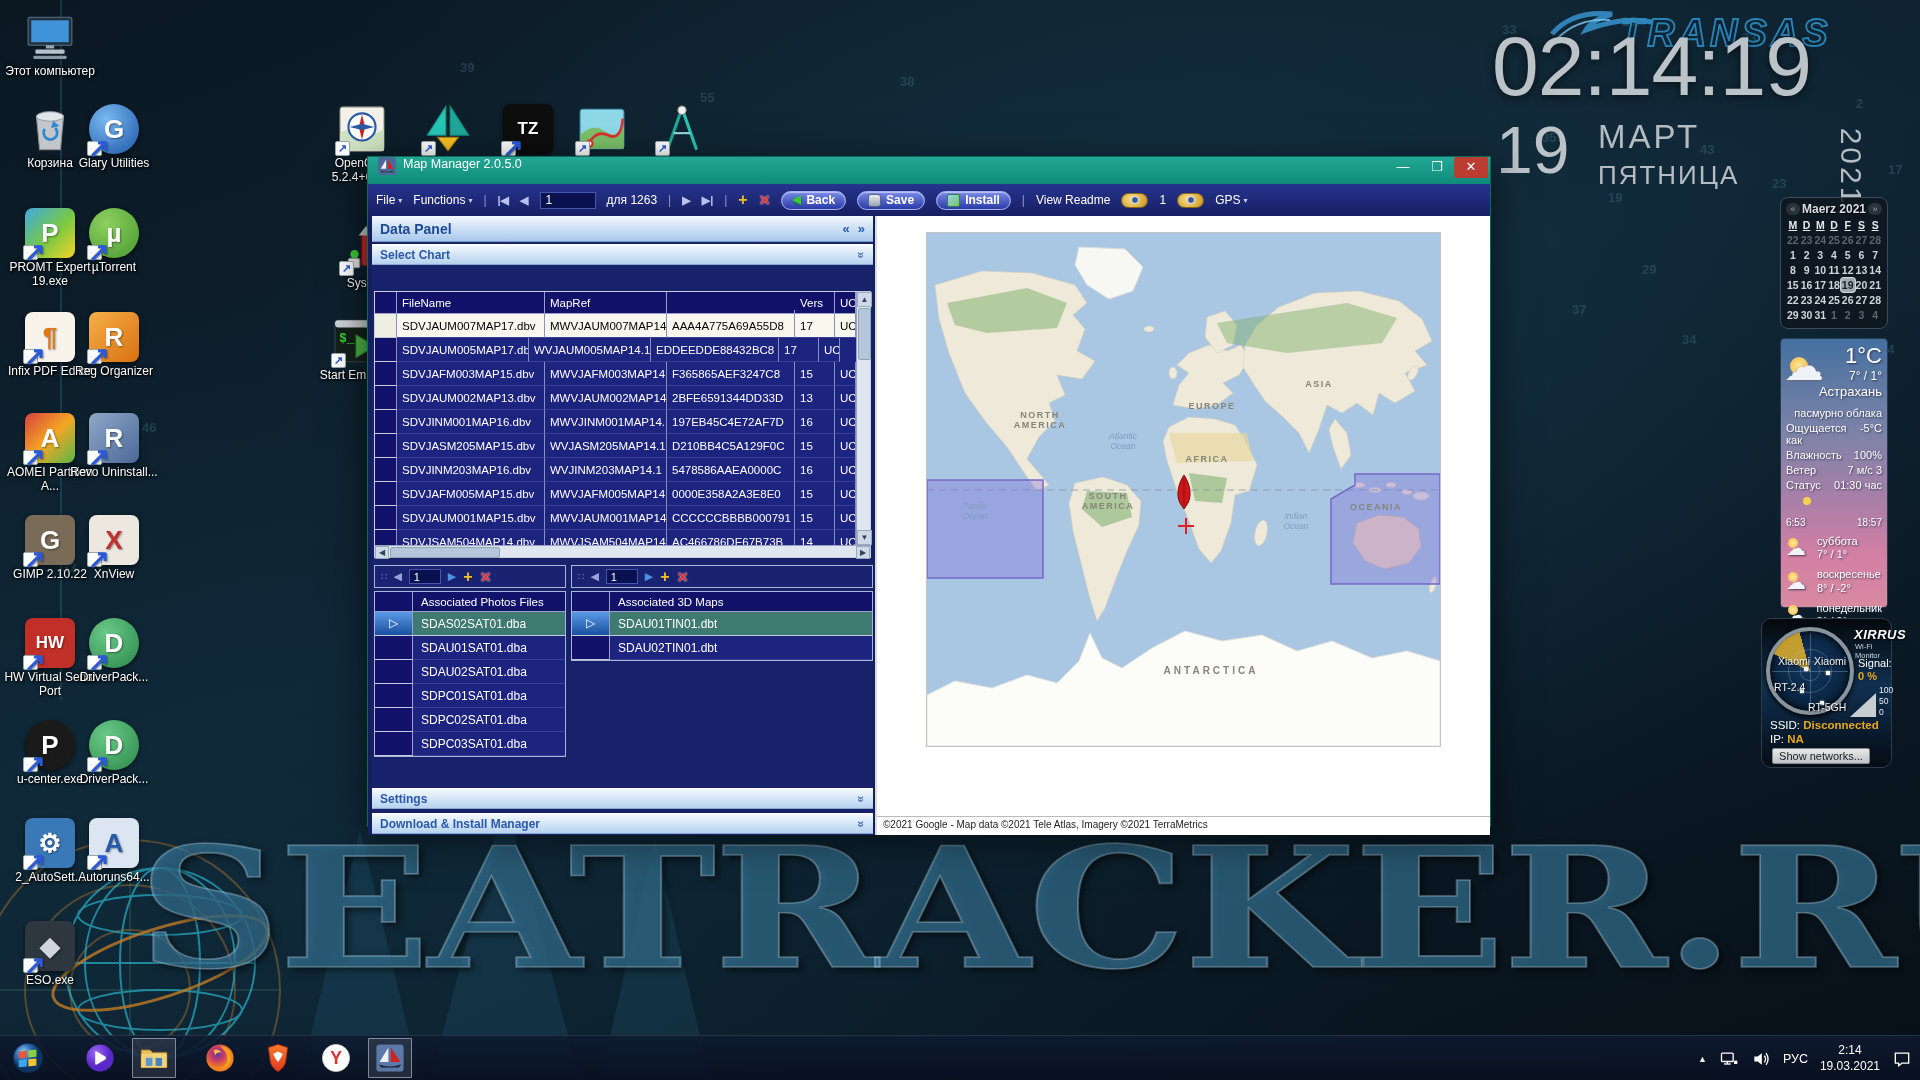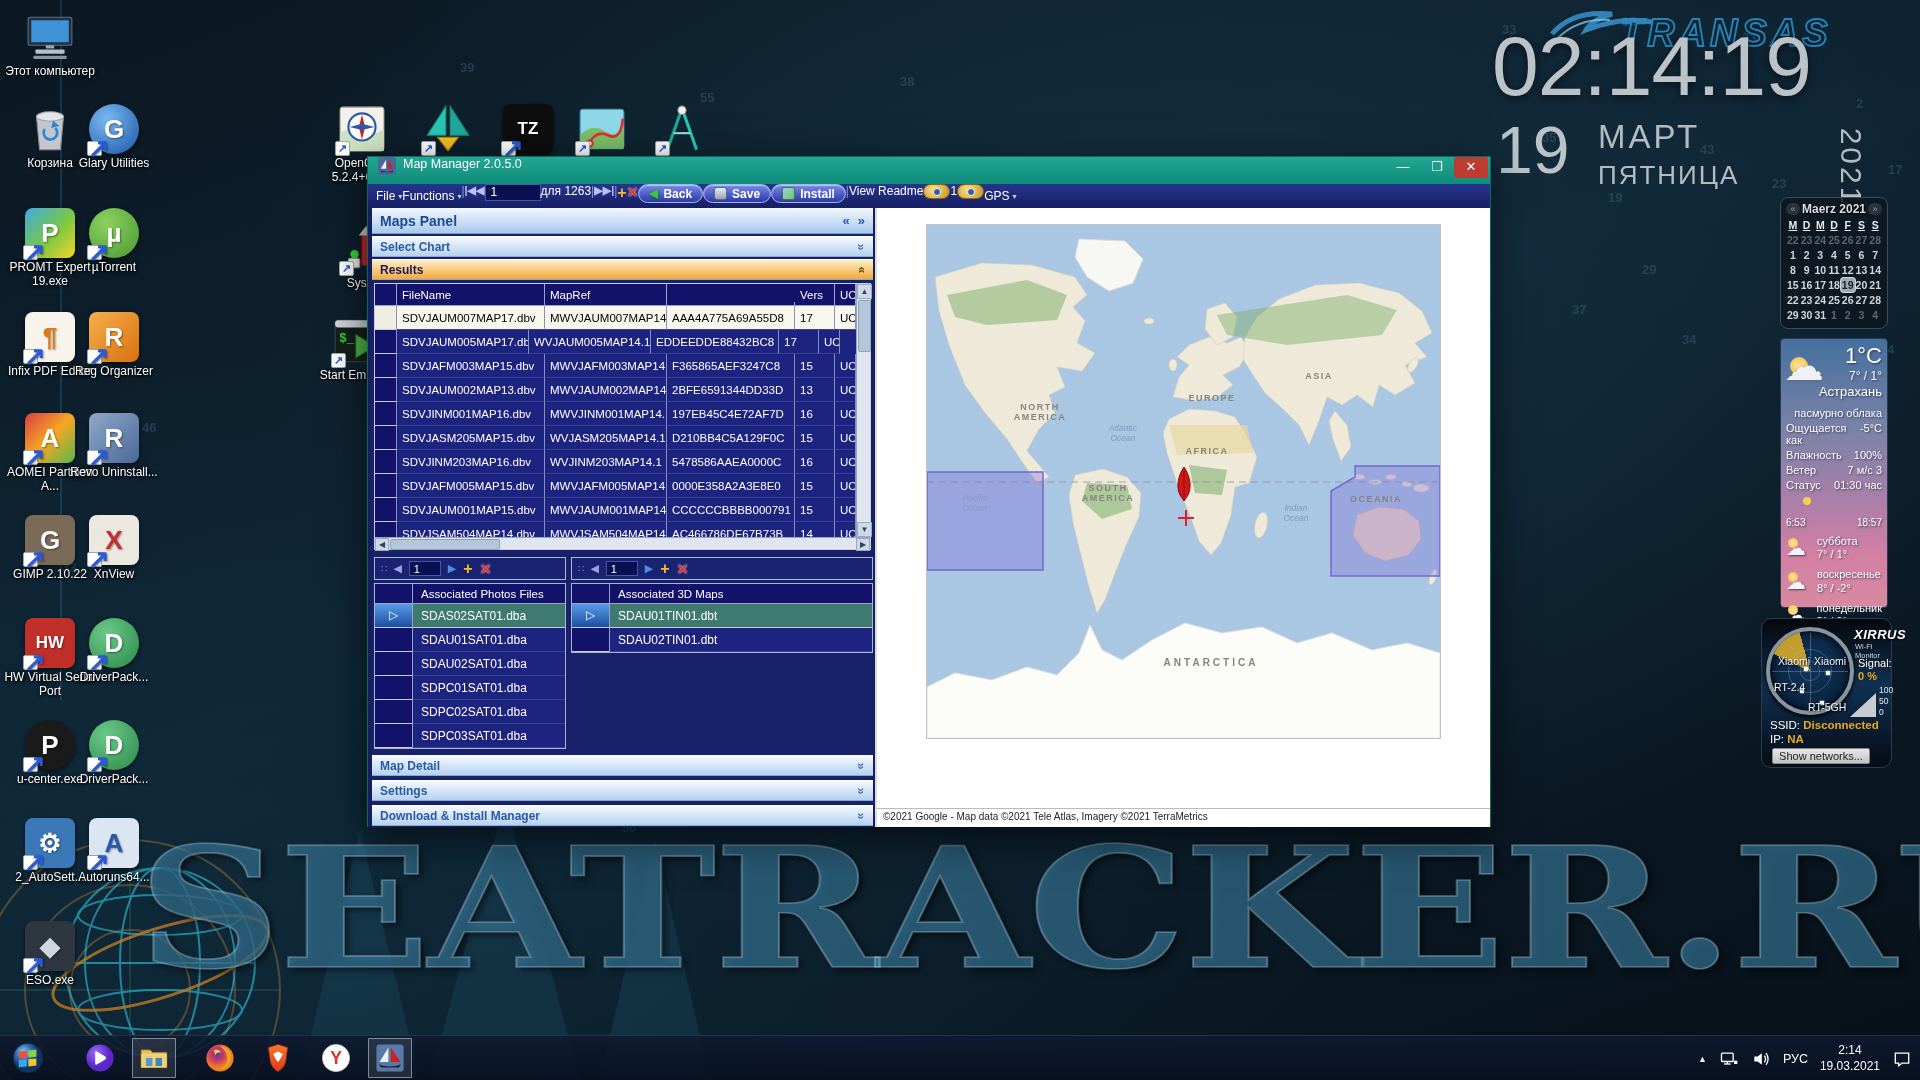--- a/index.html
+++ b/index.html
@@ -106,22 +106,22 @@
     text-align:center;line-height:14px}
   
   .window{position:absolute;left:367px;top:156px;width:1124px;height:671px;z-index:5;
     background:#14205e;border:1px solid #0b6a5c;box-shadow:0 10px 36px rgba(0,0,0,.65)}
   .titlebar{height:27px;background:linear-gradient(#23a794,#0f8b7a);display:flex;align-items:flex-start;
     padding:0 2px 15px 10px;color:#fff}
   .titlebar .ticon{width:18px;height:18px;margin-right:7px}
   .titlebar .ttext{font-size:12.5px;flex:1}
   .winbtn{width:34px;height:21px;text-align:center;line-height:20px;font-size:13px;color:#fff}
   .winbtn.close{background:rgba(205,50,40,.9);border-radius:2px}
-  .toolbar{height:24px;background:linear-gradient(#27348e,#161f63);display:flex;
-    gap:0;padding:0 8px;color:#fff;font-size:12px;white-space:nowrap}
+  .toolbar{height:32px;background:linear-gradient(#27348e,#161f63);display:flex;align-items:center;
+    gap:11px;padding:0 8px;color:#fff;font-size:12px;white-space:nowrap}
   .toolbar .sep{color:#8a94d8}
   .menu{display:flex;align-items:center;gap:3px}
   .menu b{font-weight:normal}
   .caret{font-size:8px;color:#c8cef4}
   .navbox{width:56px;height:17px;background:#0a1150;border:1px solid #4854ac;color:#fff;
     font-size:12px;line-height:15px;padding-left:5px}
   .tnav{color:#b9c2f2;font-size:11px;font-weight:bold}
   .plus{color:#f5c022;font-weight:bold;font-size:16px}
   .delx{color:#e23030;font-weight:bold;font-size:14px;text-shadow:0 0 2px #fff}
   .tbtn{display:inline-flex;align-items:center;gap:5px;height:19px;padding:0 10px;border-radius:10px;
@@ -717,30 +717,26 @@
     <span class="menu">
         <b>GPS</b>
         <span class="caret">▾</span>
       </span>
   </div>
 
   <div class="wbody">
 
     <div class="dpanel">
       <div class="dp-h">
-        <b>Maps Panel</b>
+        <b>Data Panel</b>
         <span>«</span>
         <span>»</span>
       </div>
       <div class="bar" style="top:28px">
         <b>Select Chart</b>
-          <span class="chev">»</span>
-      </div>
-      <div class="bar orange" style="top:51px">
-        <b>Results</b>
           <span class="chev">»</span>
       </div>
 
       <div class="tablebox">
         <div class="tgrid">
           <div class="tcols">
             <div class="trh" id="thead">
                 <div style="width: 22px;"></div>
                 <div style="width: 148px;">FileName</div>
                 <div style="width: 122px;">MapRef</div>
@@ -903,24 +899,20 @@
               <div class="c0">▷</div>
               <div class="c1">SDAU01TIN01.dbt</div>
             </div>
             <div class="sl-r">
               <div class="c0"></div>
               <div class="c1">SDAU02TIN01.dbt</div>
             </div>
           </div>
       </div>
 
-      <div class="bar" style="top:547px">
-        <b>Map Detail</b>
-          <span class="chev">»</span>
-      </div>
       <div class="bar" style="top:572px">
         <b>Settings</b>
           <span class="chev">»</span>
       </div>
       <div class="bar" style="top:597px">
         <b>Download &amp; Install Manager</b>
           <span class="chev">»</span>
       </div>
     </div>
 

